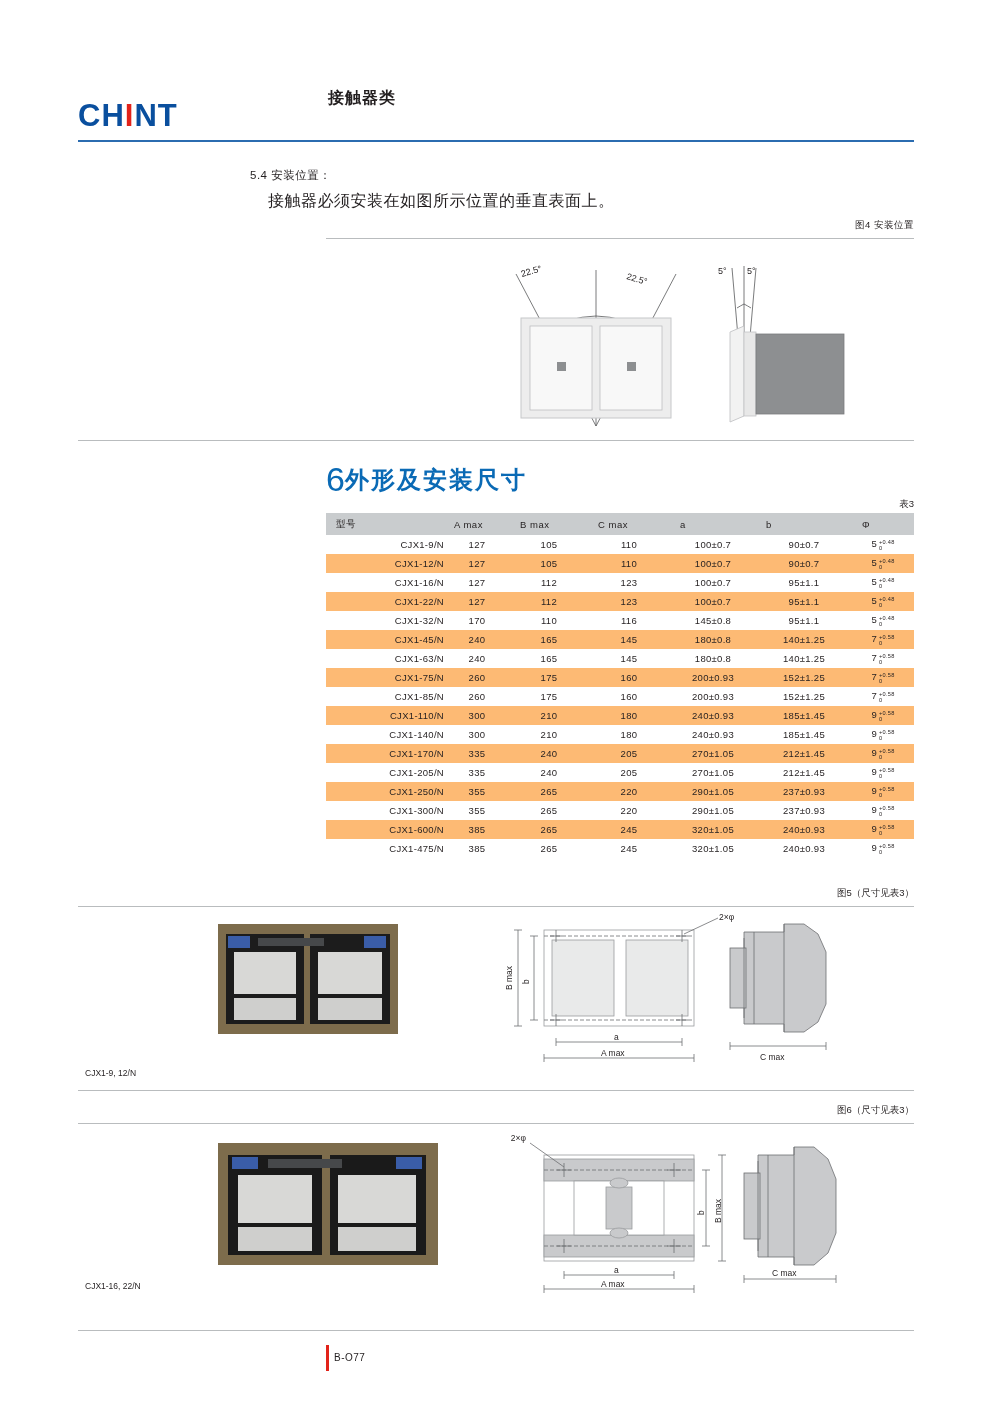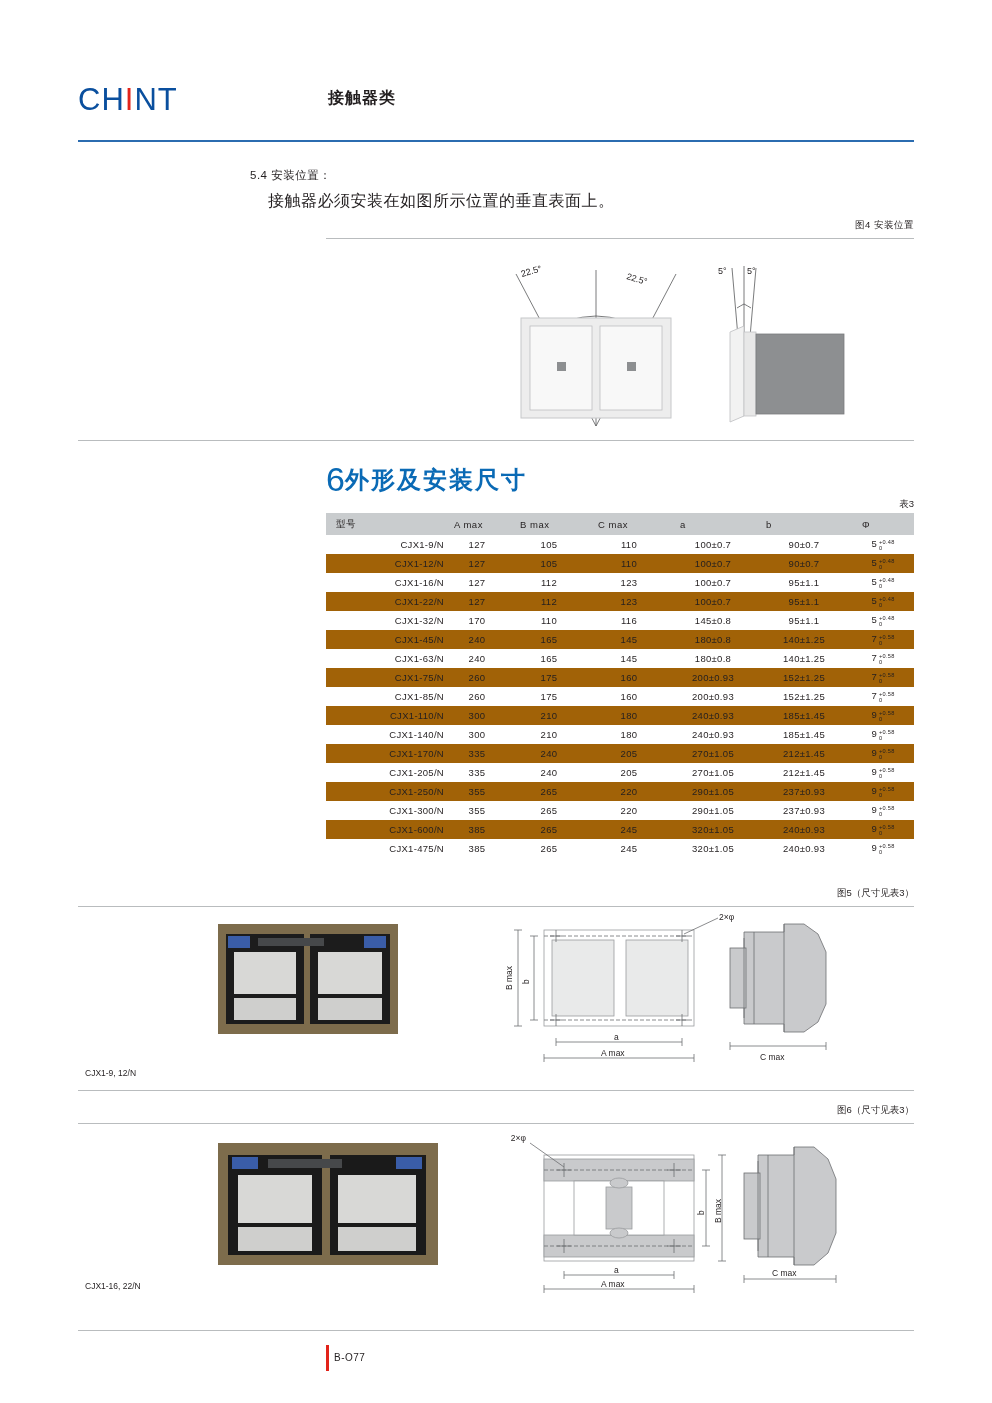--- a/index.html
+++ b/index.html
@@ -8,21 +8,21 @@
     background:#ffffff;
     font-family:"Liberation Sans","DejaVu Sans",sans-serif;
     color:#231f20;
     position:relative;
     overflow:hidden;
   }
   .page{position:relative;width:992px;height:1403px;}
 
   
   .hdr{position:absolute;left:78px;top:78px;width:836px;height:60px;}
-  .logo{position:absolute;left:0;top:4px;font-size:31px;font-weight:normal;color:#0a4f9e;letter-spacing:1px;font-family:"Liberation Sans",sans-serif;}
+  .logo{position:absolute;left:0;top:20px;font-size:31px;font-weight:bold;color:#0a4f9e;letter-spacing:1px;font-family:"Liberation Sans",sans-serif;}
   .hdr-title{position:absolute;left:250px;top:10px;font-size:16px;font-weight:bold;color:#231f20;letter-spacing:1px;}
   .hdr-rule{position:absolute;left:78px;top:140px;width:836px;height:2px;background:#2b6cb0;}
 
   
   .s54-a{position:absolute;left:250px;top:168px;font-size:11.5px;color:#231f20;letter-spacing:.5px;text-align:right;}
   .s54-b{position:absolute;left:268px;top:191px;font-size:16px;color:#231f20;letter-spacing:.5px;}
 
   .fig4-cap{position:absolute;right:78px;top:219px;font-size:9.5px;color:#231f20;letter-spacing:.5px;}
   .rule{position:absolute;background:#b9bcbe;height:1px;}
   .rule-fig4-top{left:326px;top:238px;width:588px;}
@@ -43,21 +43,21 @@
     background:#c9ccce;color:#231f20;font-weight:normal;
     height:20px;text-align:left;padding-left:10px;font-size:9.5px;letter-spacing:.5px;
   }
   table.dims td{
     height:19px;padding:0;text-align:center;font-size:9.5px;color:#231f20;
     letter-spacing:.3px;
   }
   table.dims td.first{text-align:right;padding-left:10px;}
   table.dims tr.alt td{background:#eceded;}
   table.dims tr td{background:#ffffff;}
-  table.dims tr.alt td{background:#a16207;}
+  table.dims tr.alt td{background:#fdba74;}
   col.c1{width:118px;}
   col.c2{width:66px;}
   col.c3{width:78px;}
   col.c4{width:82px;}
   col.c5{width:86px;}
   col.c6{width:96px;}
   col.c7{width:62px;}
   .tolwrap{display:inline-block;position:relative;white-space:nowrap;}
   .tolwrap .base{font-size:9.5px;}
   .tolwrap .tol{display:inline-block;font-size:5.6px;line-height:6px;vertical-align:middle;margin-left:2px;text-align:left;}

